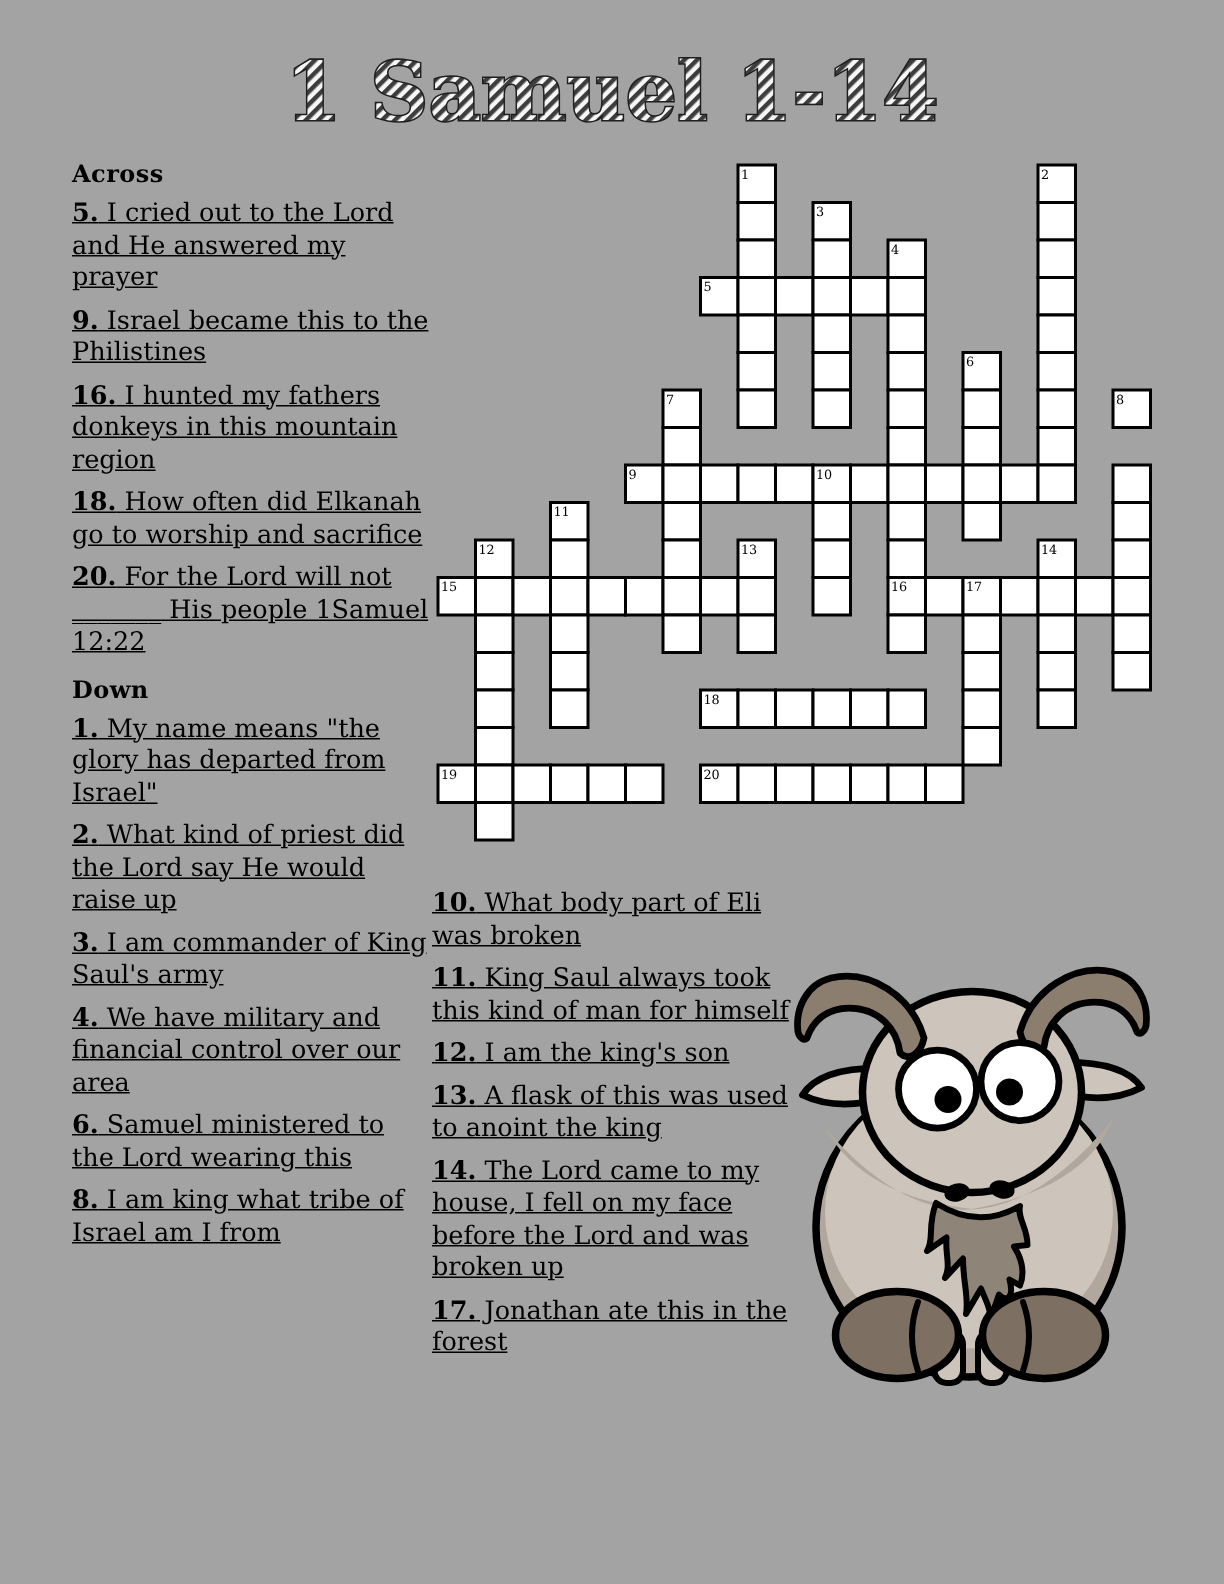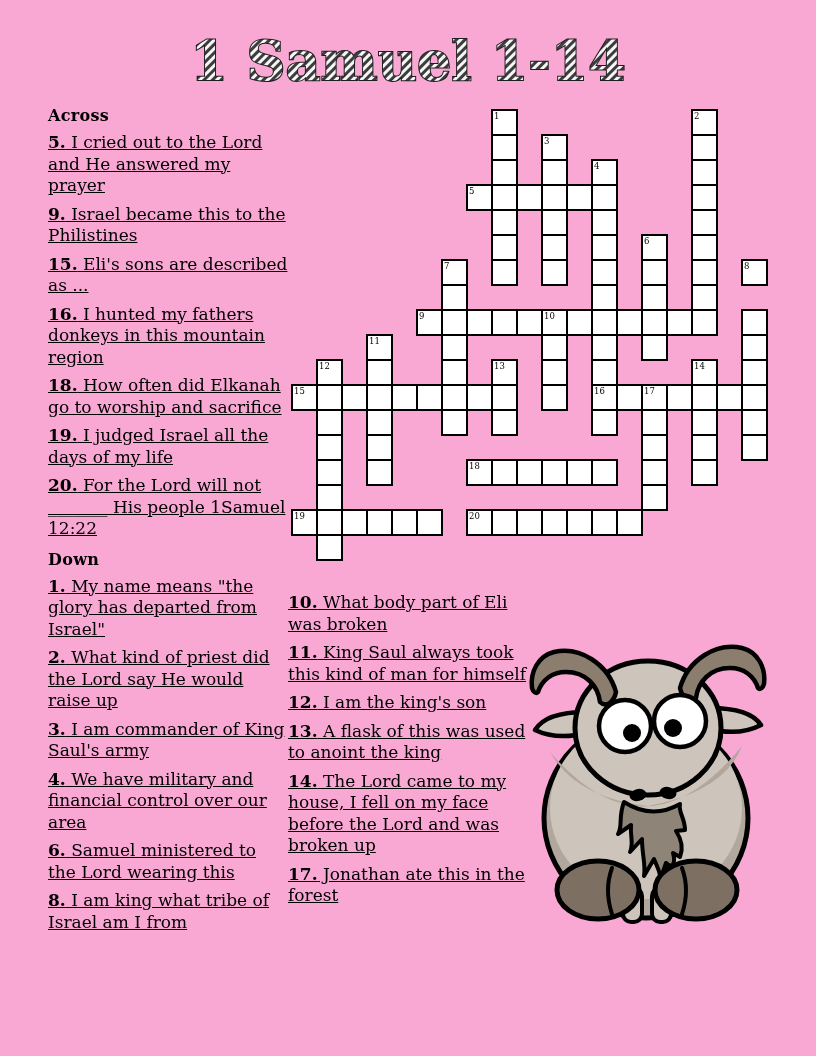--- a/index.html
+++ b/index.html
@@ -1,16 +1,16 @@
 <!DOCTYPE html>
 <html style="--goat-light: #cdc5bc; --goat-shadow: #b1a79d; --goat-horn: #8c7e6f; --goat-hoof: #7d7063; --goat-beard: #8f8478; --goat-outline: #000000; --goat-eye: #ffffff;"><head>
 <meta charset="utf-8">
 <style>
   html,body{margin:0;padding:0;background:#fff;}
-  .page{position:relative;width:816px;height:1056px;background:#f9a8d4;overflow:hidden;
+  .page{position:relative;width:816px;height:1056px;background:#a3a3a3;overflow:hidden;
         font-family:"DejaVu Serif",serif;color:#000;}
   .title-wrap{position:absolute;left:0;top:26px;width:816px;text-align:center;}
   .clues-left{position:absolute;left:48px;top:106px;width:240px;}
   .clues-mid{position:absolute;left:288px;top:592px;width:250px;}
   .section-heading{font-size:16px;font-weight:bold;
         margin:0 0 7px 0;letter-spacing:.3px;}
   .section-heading.down-h{margin-top:10px;}
   .clue{font-size:17px;line-height:21.5px;margin:0 0 7px 0;text-decoration:underline;}
   .clue b{font-weight:bold;}
   #grid-box{position:absolute;left:290px;top:108px;}
@@ -34,24 +34,22 @@
       </defs>
       <text class="t-title" x="220" y="54" font-size="54" text-anchor="middle" fill="url(#hatch)" stroke="#1e1e1e" stroke-width="2" paint-order="stroke">1 Samuel 1-14</text>
     </svg>
   </div>
 
   <div class="clues-left">
     <h2 class="section-heading">Across</h2>
     <div id="across-list">
         <p class="clue"><b>5.</b> I cried out to the Lord and He answered my prayer</p>
         <p class="clue"><b>9.</b> Israel became this to the Philistines</p>
-        <p class="clue"><b>15.</b> Eli's sons are described as ...</p>
         <p class="clue"><b>16.</b> I hunted my fathers donkeys in this mountain region</p>
         <p class="clue"><b>18.</b> How often did Elkanah go to worship and sacrifice</p>
-        <p class="clue"><b>19.</b> I judged Israel all the days of my life</p>
         <p class="clue"><b>20.</b> For the Lord will not _______ His people 1Samuel 12:22</p>
       </div>
     <h2 class="section-heading down-h">Down</h2>
     <div id="down-list-1">
         <p class="clue"><b>1.</b> My name means "the glory has departed from Israel"</p>
         <p class="clue"><b>2.</b> What kind of priest did the Lord say He would raise up</p>
         <p class="clue"><b>3.</b> I am commander of King Saul's army</p>
         <p class="clue"><b>4.</b> We have military and financial control over our area</p>
         <p class="clue"><b>6.</b> Samuel ministered to the Lord wearing this</p>
         <p class="clue"><b>8.</b> I am king what tribe of Israel am I from</p>

